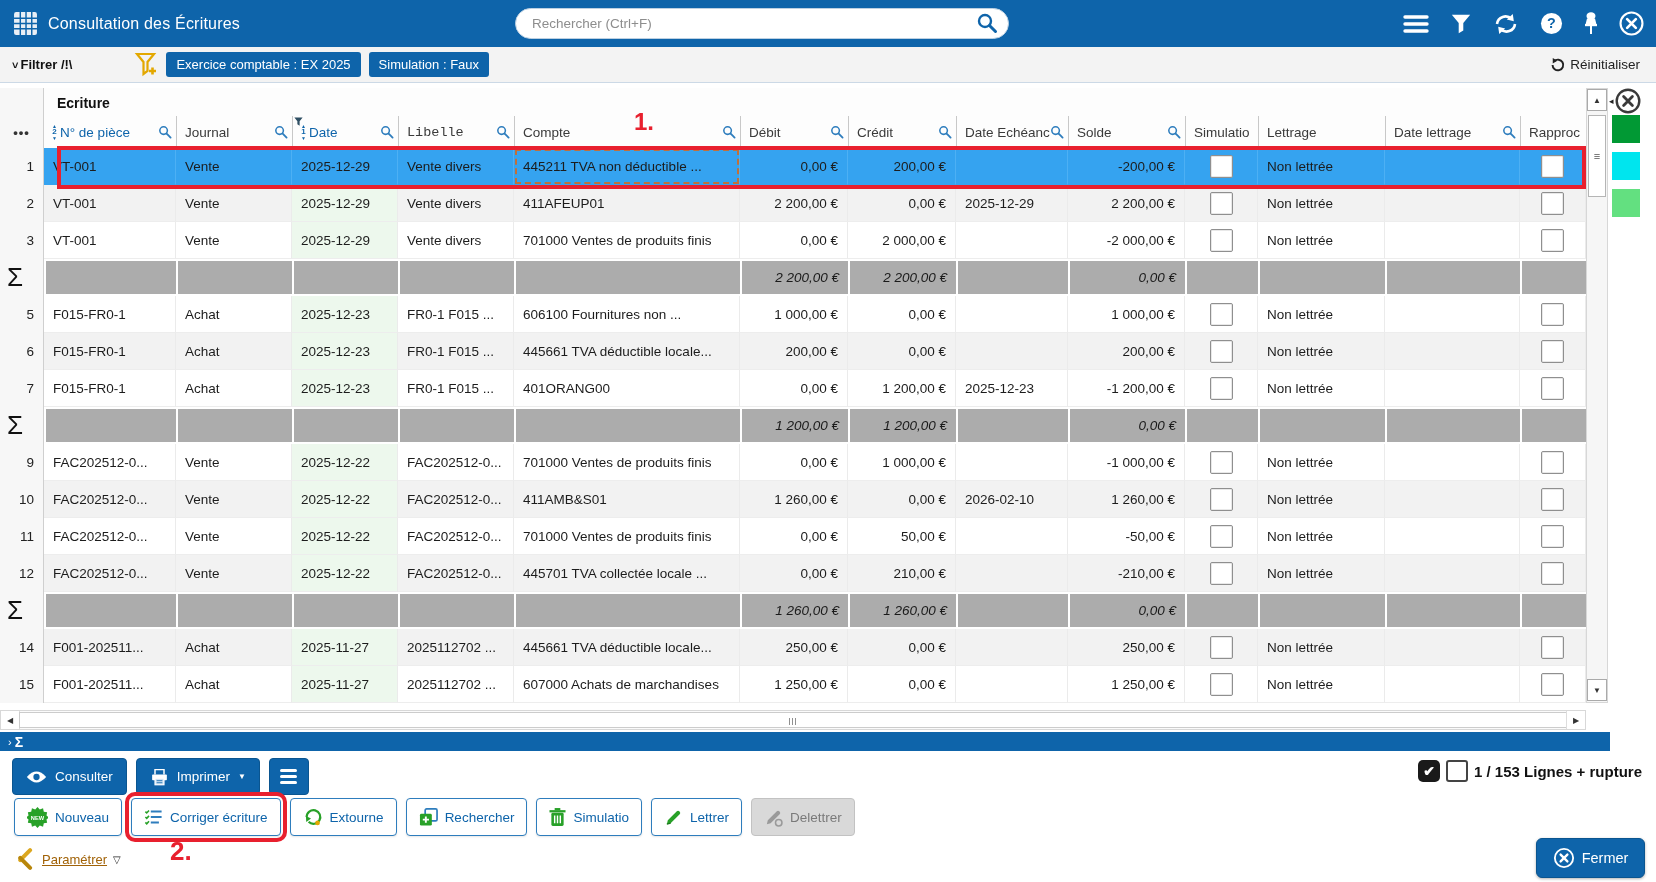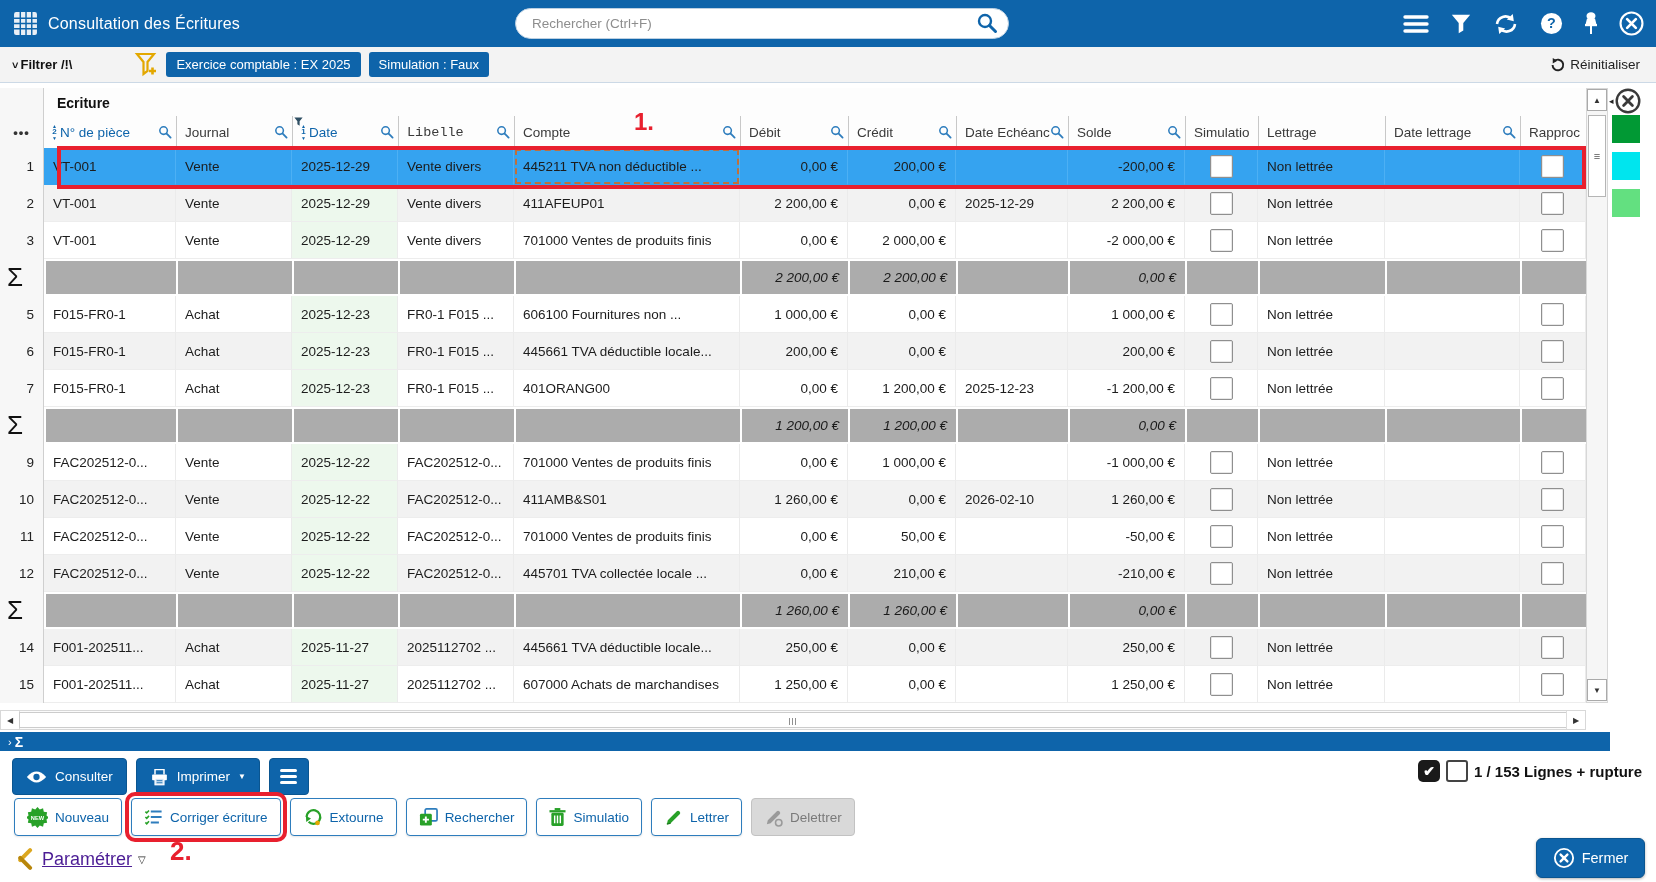--- a/index.html
+++ b/index.html
@@ -114,21 +114,21 @@
   .cbw{width:22px;height:22px;background:#fff;border:2px solid #444;border-radius:3px;box-sizing:border-box;cursor:pointer}
 
   .toolbar2{position:absolute;left:14px;top:798px;display:flex;gap:9px;align-items:center}
   .btn-outline{height:36px;background:#fff;border:1px solid #2e7dbd;border-radius:4px;color:#0e64aa;
                display:flex;align-items:center;gap:7px;padding:0 12px;font-size:13.5px;cursor:pointer;
                box-shadow:0 1px 2px rgba(0,0,0,.10);white-space:nowrap}
   .btn-disabled{background:#d9d9d9;border:1px solid #c2c2c2;color:#7a7a7a;box-shadow:none;cursor:default}
   .redbox{outline:4px solid #e8202e;outline-offset:2px}
 
   .parametrer{position:absolute;left:14px;top:848px;display:flex;align-items:center;gap:6px;cursor:pointer}
-  .parametrer .plabel{color:#4c1d95;text-decoration:underline;font-size:18px}
+  .parametrer .plabel{color:#a16207;text-decoration:underline;font-size:13px}
   .parametrer .pcaret{font-size:10px;color:#222}
 
   .fermer{position:absolute;right:11px;top:838px;width:107px;height:38px;background:#0e64aa;
           border:1px solid #0a5590;border-radius:6px;color:#fff;display:flex;align-items:center;
           justify-content:center;gap:7px;font-size:14.5px;cursor:pointer;box-shadow:0 1px 3px rgba(0,0,0,.3)}
 </style>
 </head>
 <body>
 
 <div class="topbar">

